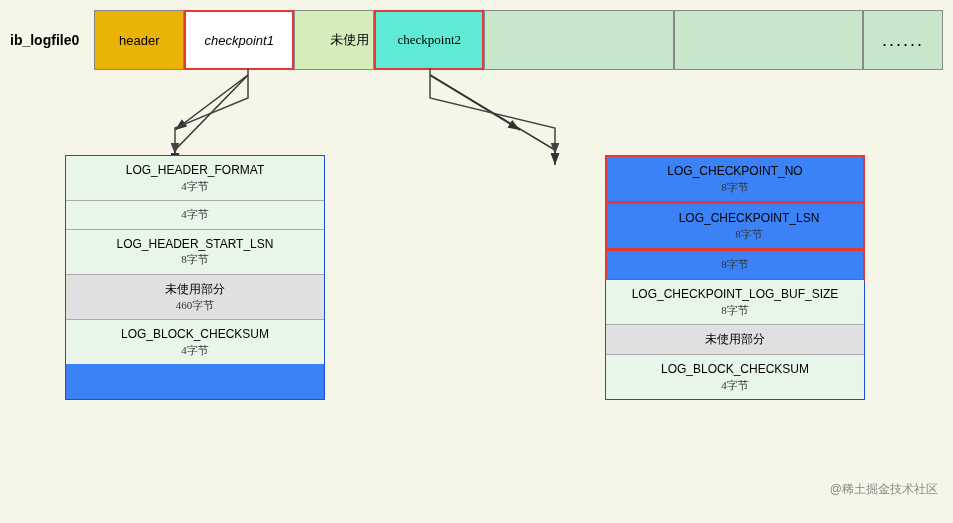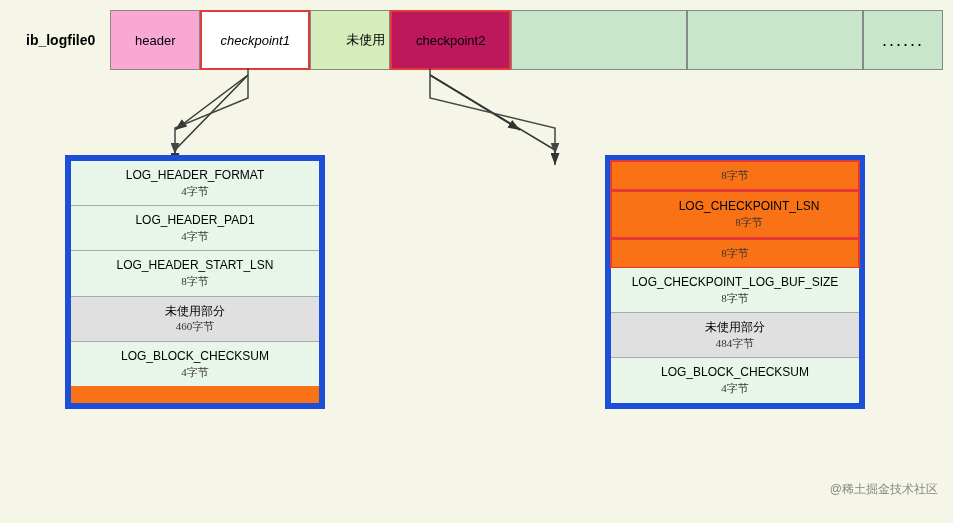--- a/index.html
+++ b/index.html
@@ -19,21 +19,21 @@
       height: 523px;
       padding: 10px;
     }
 
     
     .top-row {
       display: flex;
       align-items: center;
       position: absolute;
       top: 10px;
-      left: 26px;
+      left: 10px;
       right: 10px;
     }
 
     .logfile-label {
       font-weight: bold;
       font-size: 14px;
       margin-right: 15px;
       white-space: nowrap;
     }
 
@@ -46,45 +46,46 @@
     .segment {
       display: flex;
       align-items: center;
       justify-content: center;
       text-align: center;
       font-size: 13px;
       border: 1px solid #888;
     }
 
     .seg-header {
-      background-color: #f9a8d4;
+      background-color: #eab308;
       width: 90px;
       flex-shrink: 0;
     }
 
     .seg-checkpoint1 {
       background-color: #fff;
       border: 2px solid #e53935 !important;
       width: 110px;
       flex-shrink: 0;
       font-style: italic;
     }
 
     .seg-unused {
       background-color: #d4edbb;
       width: 80px;
       flex-shrink: 0;
       padding-left: 31px;
     }
 
     .seg-checkpoint2 {
-      background-color: #be185d;
+      background-color: #5eead4;
       border: 2px solid #e53935 !important;
-      width: 121px;
-      flex-shrink: 0;
+      width: 110px;
+      flex-shrink: 0;
+      font-family: Liberation Serif, serif;
     }
 
     .seg-green1 {
       background-color: #c8e6c9;
       flex: 1;
     }
 
     .seg-green2 {
       background-color: #c8e6c9;
       flex: 1;
@@ -114,22 +115,22 @@
       position: absolute;
       top: 155px;
       left: 20px;
       right: 20px;
       gap: 200px;
       justify-content: flex-start;
     }
 
     .detail-box {
       width: 260px;
-      border: 6px solid #1d4ed8;
-      background: #f97316;
+      border: 1px solid #1d4ed8;
+      background: #3b82f6;
     }
 
     .detail-row {
       border-bottom: 1px solid #aaa;
       padding: 6px 4px;
       text-align: center;
       line-height: 1.4;
     }
 
     .detail-row:last-child {
@@ -225,55 +226,54 @@
   </svg>
 
   <div class="boxes-row">
 
     <div class="detail-box" style="margin-left:45px;">
       <div class="detail-row light-green">
         <div class="field-name">LOG_HEADER_FORMAT</div>
         <div class="field-size">4字节</div>
       </div>
       <div class="detail-row light-green">
-        <div class="field-name">LOG_HEADER_PAD1</div>
         <div class="field-size">4字节</div>
       </div>
       <div class="detail-row light-green">
         <div class="field-name">LOG_HEADER_START_LSN</div>
         <div class="field-size">8字节</div>
       </div>
       <div class="detail-row gray-bg">
         <div class="field-name">未使用部分</div>
         <div class="field-size">460字节</div>
       </div>
       <div class="detail-row light-green">
         <div class="field-name">LOG_BLOCK_CHECKSUM</div>
         <div class="field-size">4字节</div>
       </div>
     </div>
 
     <div class="detail-box" style="margin-left:80px;">
       <div class="detail-row highlighted" style="border:2px solid #e53935;margin:-1px;">
+        <div class="field-name">LOG_CHECKPOINT_NO</div>
         <div class="field-size">8字节</div>
       </div>
       <div class="detail-row highlighted" style="border:2px solid #e53935;margin:-1px;padding-left:32px;">
         <div class="field-name">LOG_CHECKPOINT_LSN</div>
         <div class="field-size">8字节</div>
       </div>
       <div class="detail-row highlighted" style="border:2px solid #e53935;margin:-1px;">
         <div class="field-size">8字节</div>
       </div>
       <div class="detail-row light-green">
         <div class="field-name">LOG_CHECKPOINT_LOG_BUF_SIZE</div>
         <div class="field-size">8字节</div>
       </div>
       <div class="detail-row gray-bg">
         <div class="field-name">未使用部分</div>
-        <div class="field-size">484字节</div>
       </div>
       <div class="detail-row light-green">
         <div class="field-name">LOG_BLOCK_CHECKSUM</div>
         <div class="field-size">4字节</div>
       </div>
     </div>
 
   </div>
 
   <div class="watermark">@稀土掘金技术社区</div>

